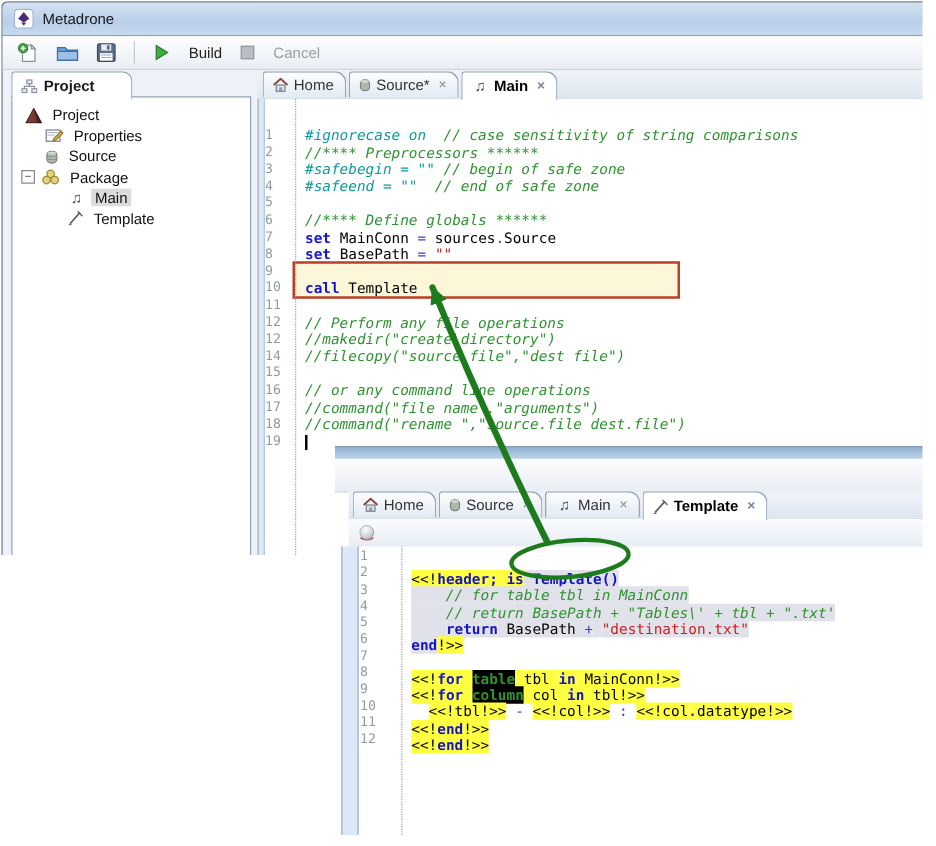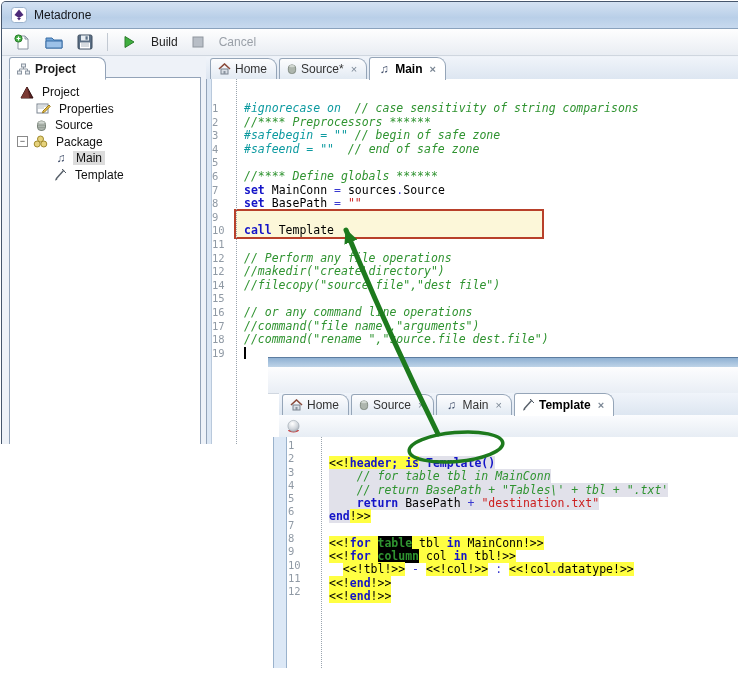--- a/index.html
+++ b/index.html
@@ -34,21 +34,21 @@
   .tr-l1{padding-left:26px;}
   .tr-l1x{padding-left:7px;}
   .tr-l2{padding-left:44px;}
   .tree-label{font-size:12px;color:#111;padding:0 3px;}
   .tree-label.sel{background:#dcdcdc;}
   .expander{width:9px;height:9px;border:1px solid #8a8a8a;background:#fff;display:inline-flex;
     align-items:center;justify-content:center;font-size:9px;line-height:7px;color:#333;}
   .note-glyph{font-size:12px;color:#3c4a66;width:14px;text-align:center;}
 
   
-  .tabbar{position:absolute;display:flex;align-items:center;
+  .tabbar{position:absolute;display:flex;align-items:flex-start;
     background:linear-gradient(#f0f4fa,#dde6f1);border-bottom:1px solid #8fa3ba;}
   .tabbar-main{left:204px;top:55px;right:0;height:22px;padding-left:4px;}
   .tab{display:flex;align-items:center;gap:4px;height:20px;padding:0 9px 0 7px;margin-right:2px;
     background:linear-gradient(#fdfdfe,#e2eaf3);border:1px solid #95a5b8;border-bottom:none;
     border-radius:3px 9px 0 0;font-size:12px;color:#333;position:relative;}
   .tab.active{background:#fff;font-weight:bold;color:#000;height:22px;z-index:2;}
   .tab-close{font-size:11px;color:#7a8694;margin-left:3px;line-height:10px;}
 
   
   .editor{position:absolute;background:#fff;overflow:hidden;}

